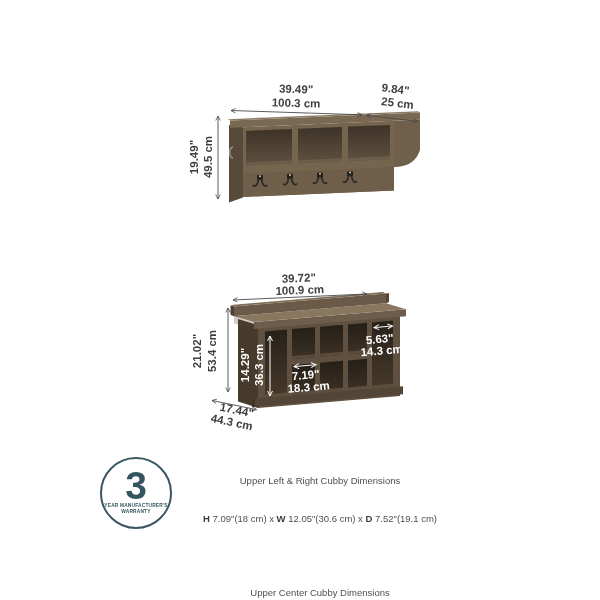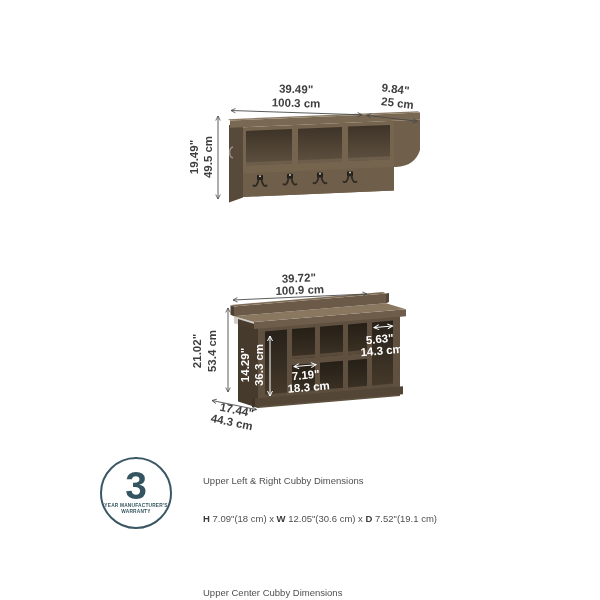--- a/index.html
+++ b/index.html
@@ -4,21 +4,21 @@
 <style>
   html,body{margin:0;padding:0;background:#ffffff;}
   .stage{position:relative;width:600px;height:600px;background:#ffffff;overflow:hidden;
          font-family:"Liberation Sans",sans-serif;}
   svg{position:absolute;left:0;top:0;}
   .dim-label{font:700 11.5px "Liberation Sans",sans-serif;fill:#3f3f3f;text-anchor:middle;}
   .dim-label-white{font:700 11.5px "Liberation Sans",sans-serif;fill:#ffffff;text-anchor:middle;}
   .dim-line{stroke:#4a4a4a;stroke-width:0.9;fill:none;}
   .dim-line-white{stroke:#ffffff;stroke-width:1;fill:none;}
   .specs{position:absolute;left:203px;top:450px;color:#4f4f4f;font-size:9.5px;line-height:12.5px;}
-  .spec-block{margin-bottom:12px;white-space:pre-wrap;}
+  .spec-block{margin-bottom:12px;white-space:pre-wrap;text-align:center;}
   .spec-title{font-weight:400;}
   .spec-detail b{font-weight:700;color:#3c3c3c;}
   .badge{position:absolute;left:100px;top:457px;width:72px;height:72px;border:2.6px solid #3a5763;
          border-radius:50%;box-sizing:border-box;display:flex;flex-direction:column;
          align-items:center;justify-content:center;color:#34555f;}
   .badge-number{font-size:39px;font-weight:700;line-height:0.85;margin-top:-2px;}
   .badge-small{font-size:4.8px;font-weight:700;letter-spacing:0.2px;line-height:1.25;text-align:center;}
 </style>
 </head>
 <body>

